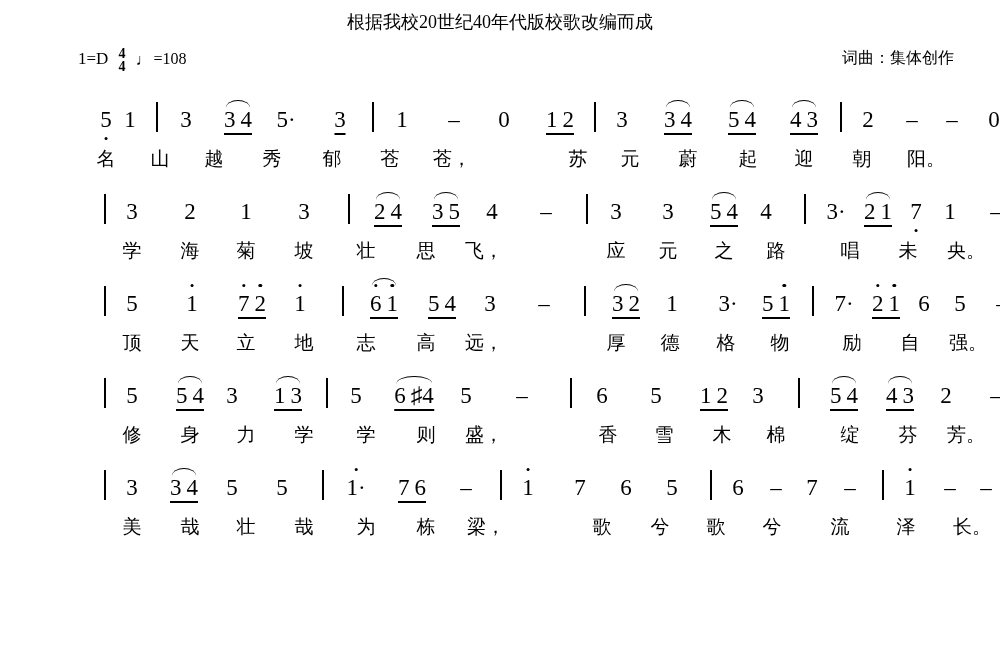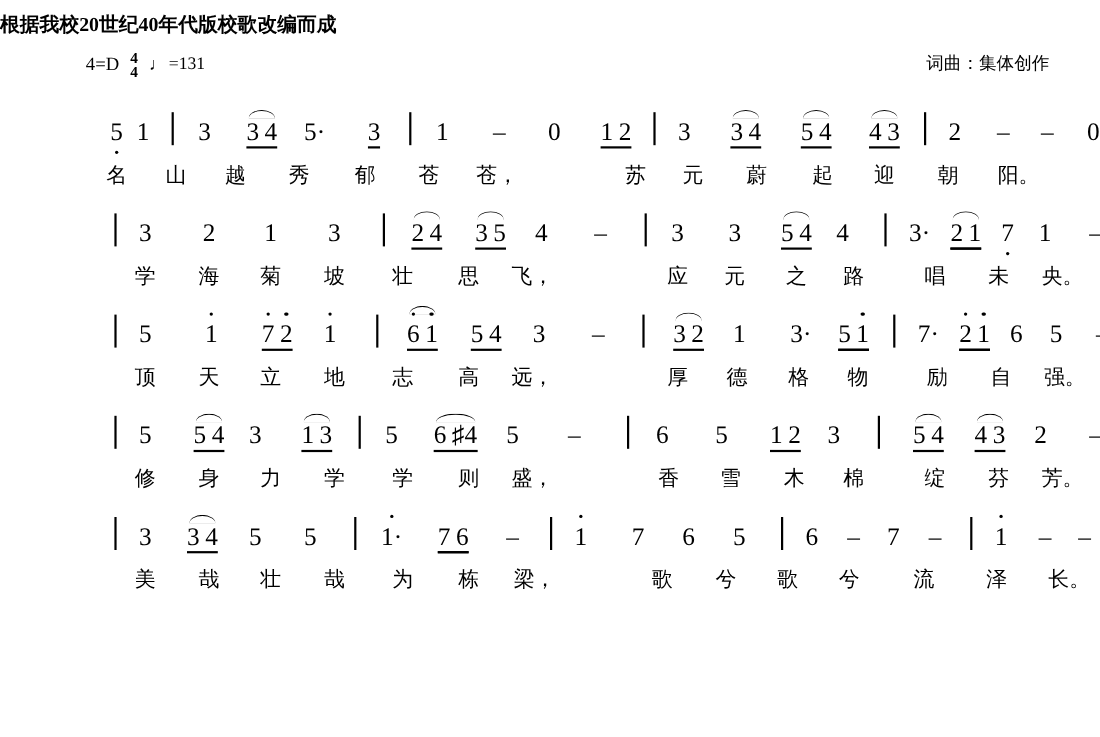--- a/index.html
+++ b/index.html
@@ -22,23 +22,23 @@
   }
   .title {
     text-align: center;
     font-family: "Liberation Serif", serif;
     font-weight: bold;
     font-size: 34px;
     letter-spacing: 2px;
     margin-top: 42px;
   }
   .subtitle {
-    text-align: left;
-    font-family: "Liberation Serif", serif;
-    font-weight: bold;
+    text-align: center;
+    font-family: "Liberation Serif", serif;
+    font-weight: normal;
     font-size: 18px;
     letter-spacing: 0px;
     margin-top: 10px;
   }
   .meta-row {
     position: relative;
     height: 34px;
     margin-top: 12px;
   }
   .meta-left {
@@ -205,28 +205,28 @@
 </style>
 </head>
 <body>
 
 <div class="sheet">
 
   <div class="subtitle">根据我校20世纪40年代版校歌改编而成</div>
 
   <div class="meta-row">
     <div class="meta-left">
-      <span class="keysig">4=D</span>
+      <span class="keysig">1=D</span>
       <span class="timesig">
         <span>4</span>
         <span>4</span>
       </span>
       <span class="tempo">
         <span class="notehead">♩</span>
-        <span>=131</span>
+        <span>=108</span>
       </span>
     </div>
     <div class="meta-right">词曲：集体创作</div>
   </div>
 
   <div class="system" style="margin-top:14px;">
     <div class="notes">
       <span class="n dotdn" style="left:46px;">5</span>
       <span class="n" style="left:70px;">1</span>
       <span class="bar" style="left:96px;"></span>

